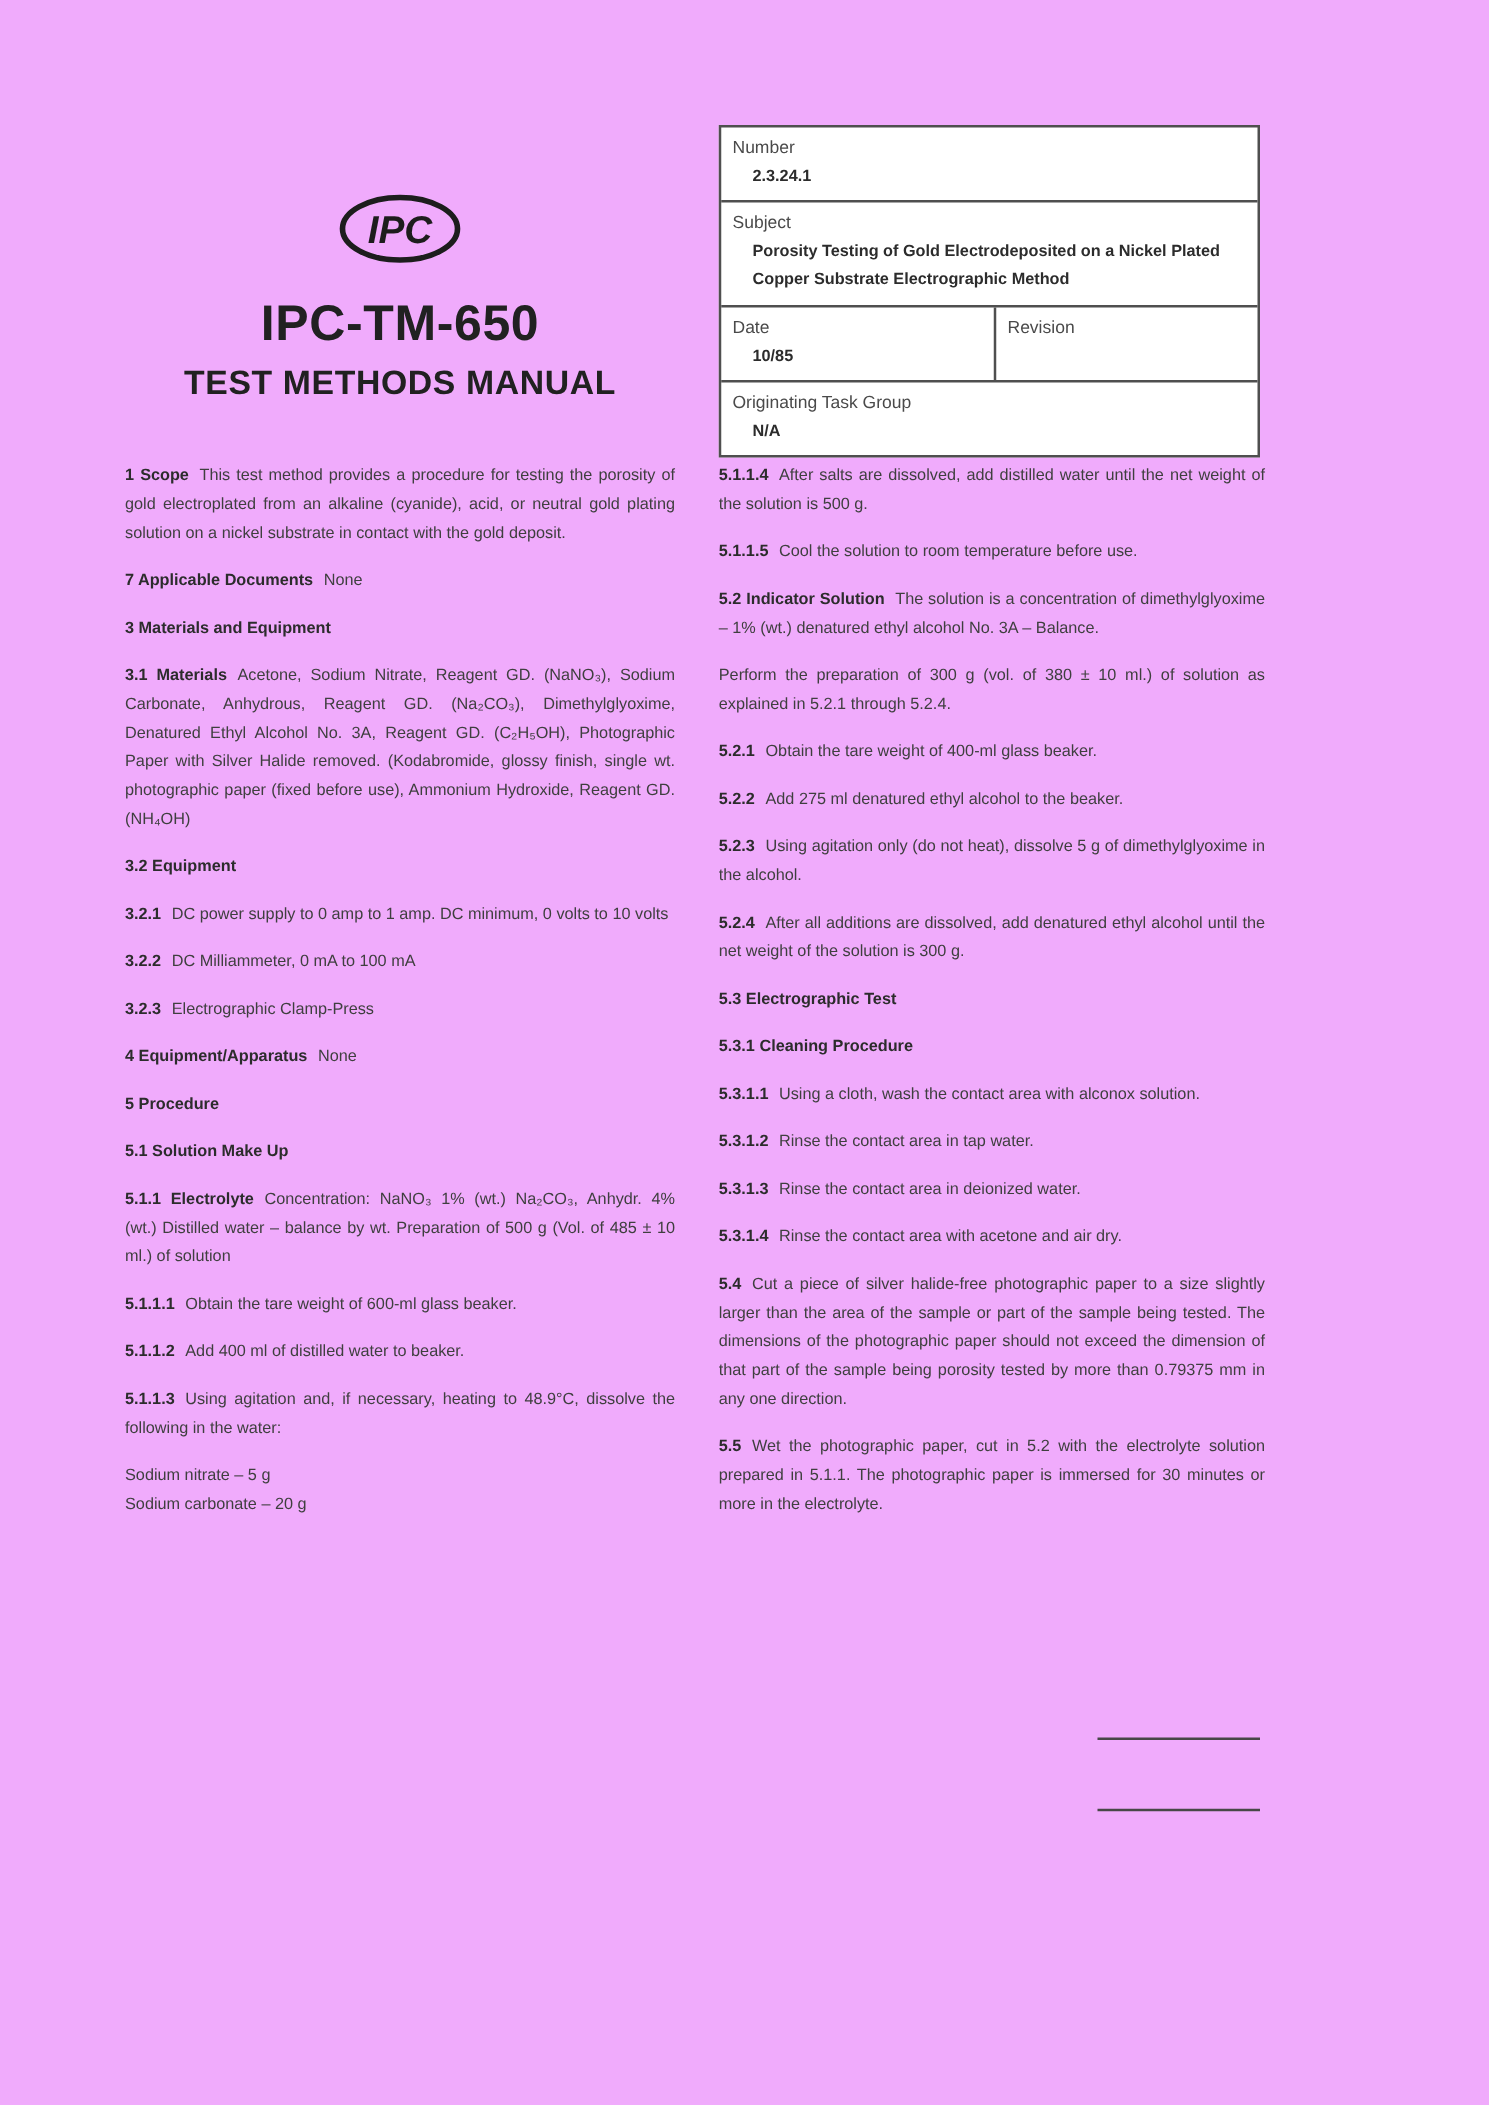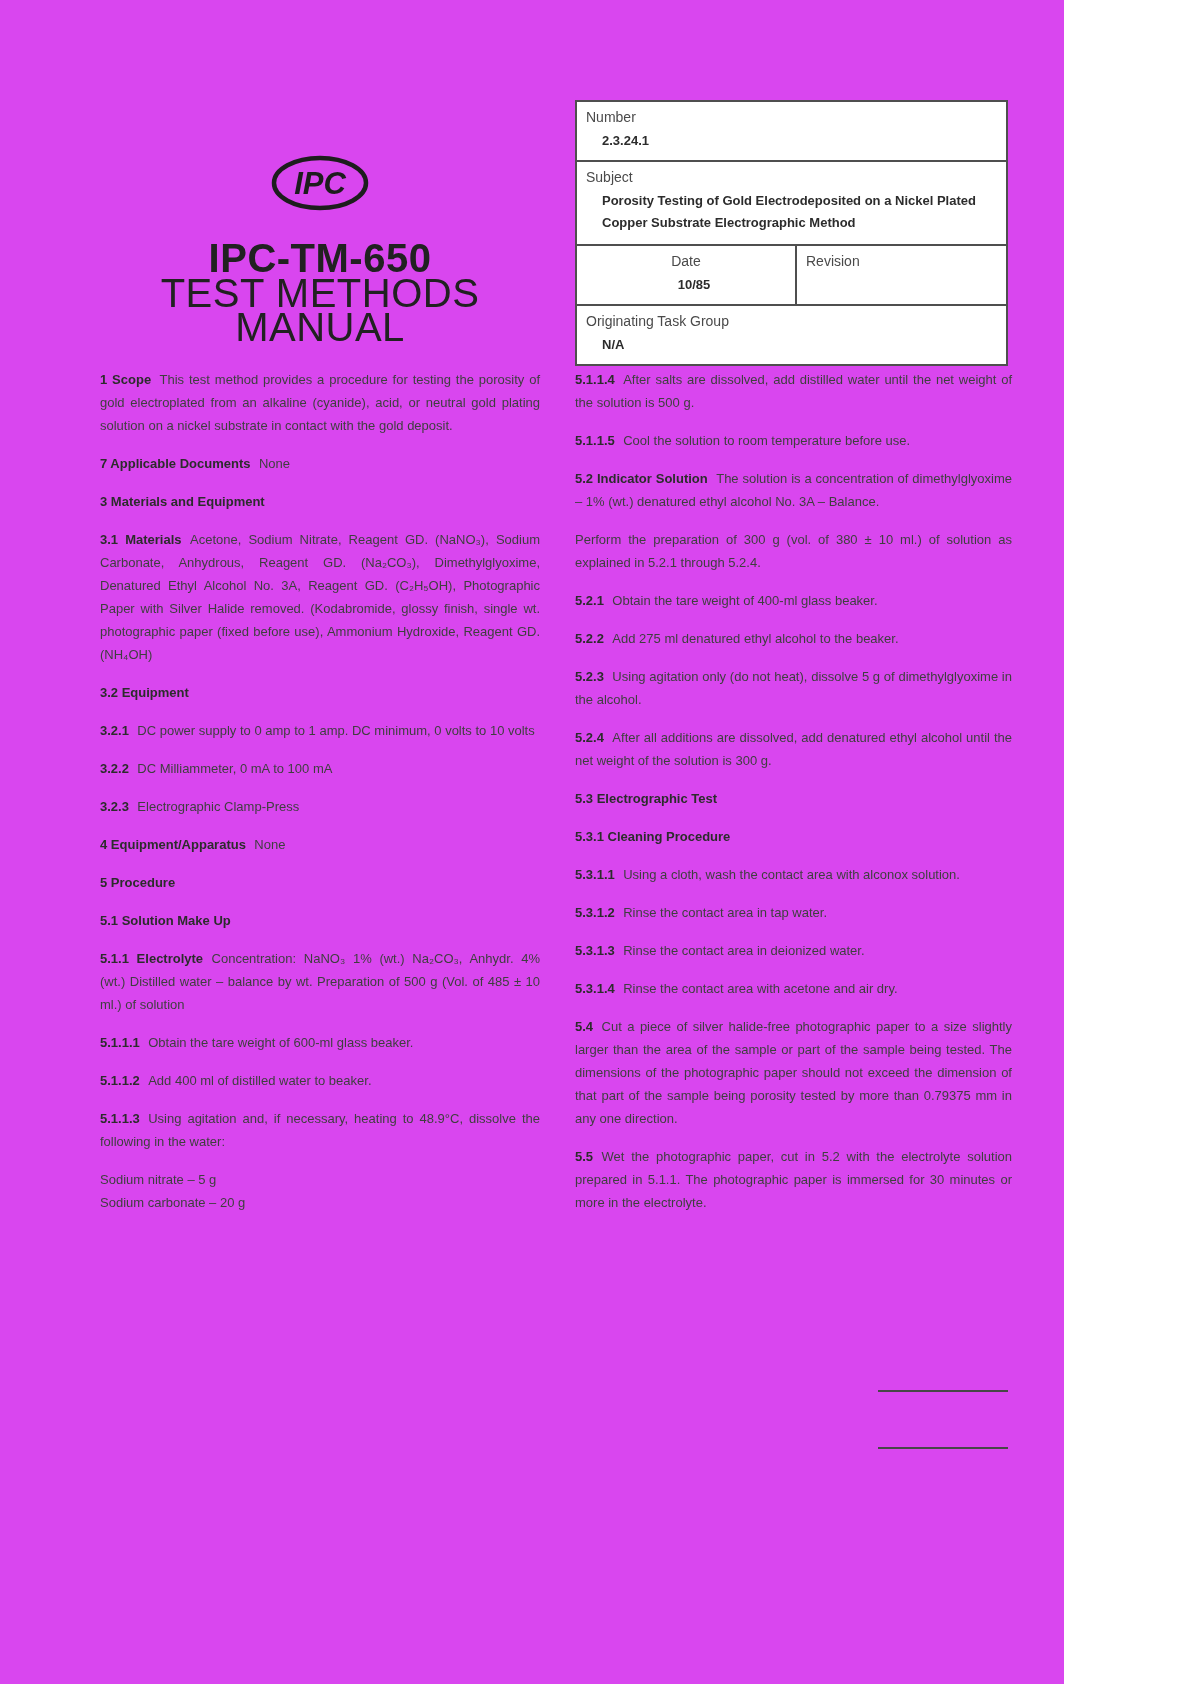--- a/index.html
+++ b/index.html
@@ -1,21 +1,21 @@
 <!DOCTYPE html>
 <html><head>
 <meta charset="utf-8">
 <style>
   * { box-sizing: border-box; }
   html, body { margin: 0; padding: 0; background: #ffffff; }
   .page {
     position: relative;
-    width: 1064px;
+    width: 1191px;
     height: 1684px;
-    background: #d946ef;
+    background: #f0abfc;
     font-family: "Liberation Sans", "DejaVu Sans", sans-serif;
     color: #3f3f3f;
     overflow: hidden;
     padding-left: 24px;
   }
 
   
   .header-box {
     position: absolute;
     left: 575px;
@@ -32,21 +32,21 @@
     font-weight: bold;
     color: #2c2c2c;
     padding-left: 16px;
     margin-top: 4px;
     line-height: 22px;
   }
   .hb-number  { min-height: 47px; }
   .hb-subject { min-height: 84px; }
   .hb-daterev { display: flex; padding: 0; min-height: 52px; }
   .hb-cell { padding: 6px 9px 8px 9px; }
-  .hb-date { width: 220px; border-right: 2px solid #4f4f4f; text-align: center; }
+  .hb-date { width: 220px; border-right: 2px solid #4f4f4f; }
   .hb-revision { flex: 1; }
   .hb-task { min-height: 52px; }
 
   
   .masthead {
     position: absolute;
     left: 100px;
     top: 153px;
     width: 440px;
     text-align: center;
@@ -54,26 +54,26 @@
   .logo { display: inline-block; width: 100px; height: 60px; }
   .doc-title1 {
     margin-top: 24px;
     font-size: 40px;
     font-weight: bold;
     color: #212121;
     letter-spacing: 0.5px;
     line-height: 34px;
   }
   .doc-title2 {
-    font-size: 40px;
-    font-weight: normal;
+    font-size: 27px;
+    font-weight: bold;
     color: #212121;
     letter-spacing: 0.5px;
     line-height: 34px;
-    margin-top: 1px;
+    margin-top: 13px;
   }
 
   
   .col {
     position: absolute;
     top: 368px;
     font-size: 13px;
     line-height: 23px;
     text-align: justify;
   }

